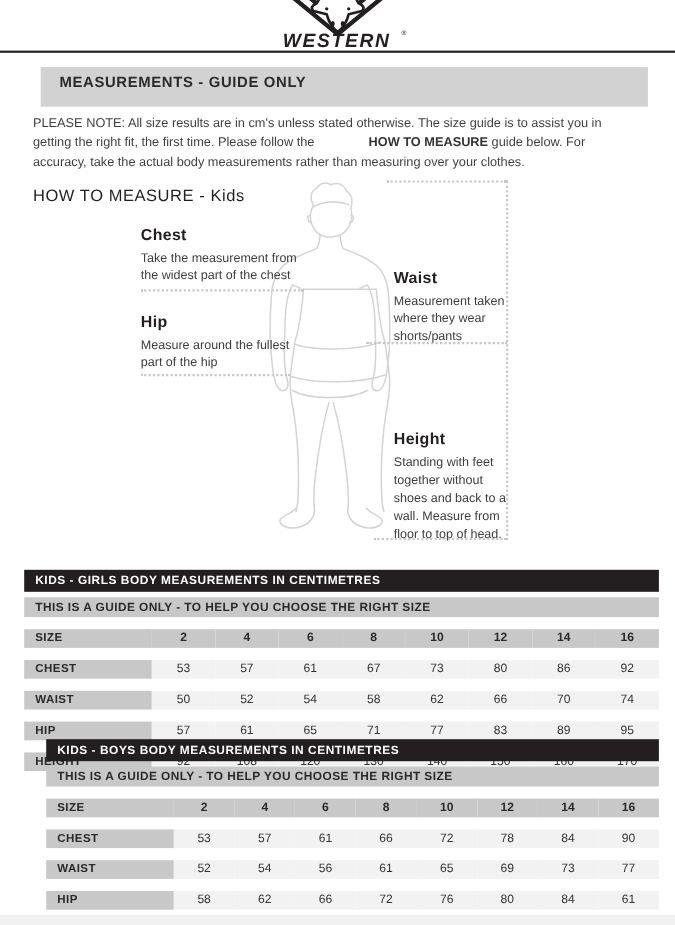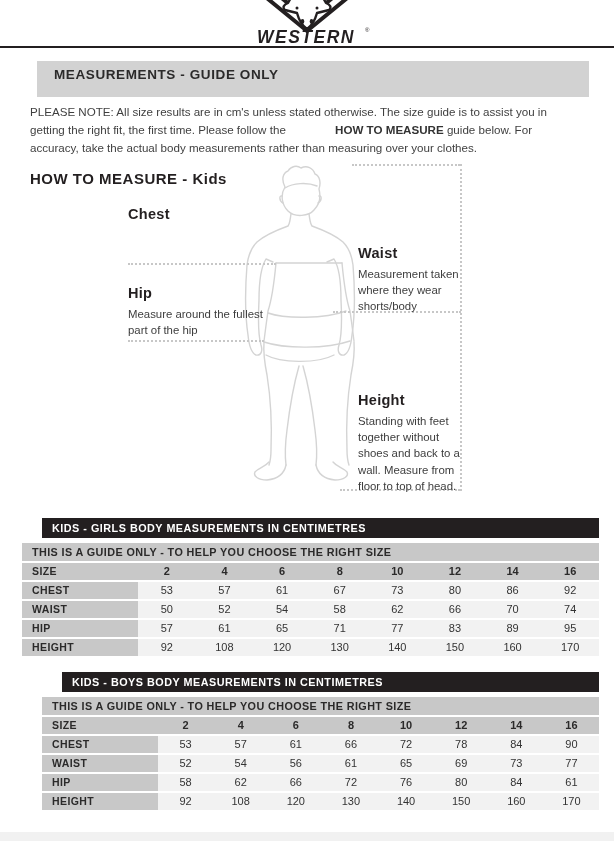--- a/index.html
+++ b/index.html
@@ -26,21 +26,21 @@
   
   .note {
     position:absolute; left:30px; top:103px; width:552px;
     font-size:11.6px; line-height:1.55; color:#3f3f3f;
   }
   .note b { font-weight:bold; color:#333;padding-left:46px; }
 
   
   .htm-title {
     position:absolute; left:30px; top:170px;
-    font-size:15px; font-weight:bold; letter-spacing:0.5px; color:#231f20;
+    font-size:15px; font-weight:normal; letter-spacing:0.5px; color:#231f20;
   }
 
   .diagram { position:absolute; left:0; top:160px; width:614px; height:352px; }
   .figure-svg { position:absolute; left:225px; top:5px; width:150px; height:330px; }
 
   .annot { position:absolute; }
   .annot .annot-label { font-size:14.5px; font-weight:bold; color:#231f20; letter-spacing:0.3px; margin-bottom:5px; }
   .annot .annot-desc { font-size:11.4px; line-height:1.42; color:#3d3d3d; }
   .annot-chest  { left:128px; top:46px;  width:160px; }
   .annot-hip    { left:128px; top:125px; width:150px; }
@@ -55,30 +55,30 @@
   .line-head   { left:352px; top:4px;   width:108px; }
   .line-floor  { left:340px; top:329px; width:120px; }
   .line-height { left:460px; top:4px;   height:327px; }
 
   
   .size-table { position:absolute; left:22px; width:577px; }
   .girls-table { top:518px; }
   .boys-table  { top:672px;padding-left:20px; }
   .tbl-title {
     height:20px; line-height:20px; background:#231f20; color:#ffffff;
-    font-size:10.8px; font-weight:bold; letter-spacing:0.5px; padding-left:10px;margin-left:20px;
+    font-size:10.8px; font-weight:bold; letter-spacing:0.5px; padding-left:10px;
   }
   .tbl-subtitle {
     height:18px; line-height:18px; background:#c8c8c8; color:#2b2a2a;
     font-size:10.8px; font-weight:bold; letter-spacing:0.4px; padding-left:10px;
     margin-top:5px;
   }
   .tbl-row {
     display:grid; grid-template-columns:116px repeat(8, 1fr);
-    column-gap:0; margin-top:2px;
+    column-gap:0; margin-top:11px;
   }
   .cell { height:17px; line-height:17px; font-size:11px; }
   .cell.label {
     background:#c8c8c8; font-weight:bold; font-size:10.5px;
     letter-spacing:0.4px; padding-left:10px; color:#2b2a2a;
   }
   .cell.val { background:#f2f2f2; text-align:center; color:#333; }
   .tbl-row.head .cell.val { background:#c8c8c8; font-weight:bold; color:#2b2a2a; }
 
   
@@ -152,28 +152,29 @@
 
     <div class="dline-h line-chest"></div>
     <div class="dline-h line-hip"></div>
     <div class="dline-h line-waist"></div>
     <div class="dline-h line-head"></div>
     <div class="dline-h line-floor"></div>
     <div class="dline-v line-height"></div>
 
     <div class="annot annot-chest">
       <div class="annot-label">Chest</div>
+      <div class="annot-desc">Take the measurement from the widest part of the chest</div>
     </div>
     <div class="annot annot-hip">
       <div class="annot-label">Hip</div>
       <div class="annot-desc">Measure around the fullest part of the hip</div>
     </div>
     <div class="annot annot-waist">
       <div class="annot-label">Waist</div>
-      <div class="annot-desc">Measurement taken where they wear shorts/body</div>
+      <div class="annot-desc">Measurement taken where they wear shorts/pants</div>
     </div>
     <div class="annot annot-height">
       <div class="annot-label">Height</div>
       <div class="annot-desc">Standing with feet together without shoes and back to a wall. Measure from floor to top of head.</div>
     </div>
   </div>
 
   <div class="size-table girls-table">
       <div class="tbl-title">KIDS - GIRLS BODY MEASUREMENTS IN CENTIMETRES</div>
       <div class="tbl-subtitle">THIS IS A GUIDE ONLY - TO HELP YOU CHOOSE THE RIGHT SIZE</div>

